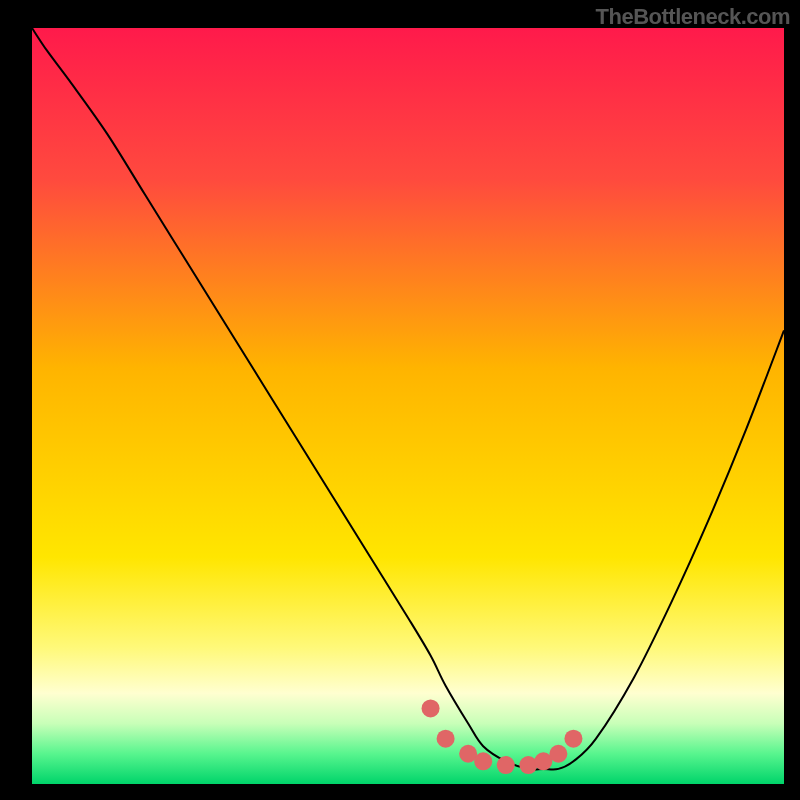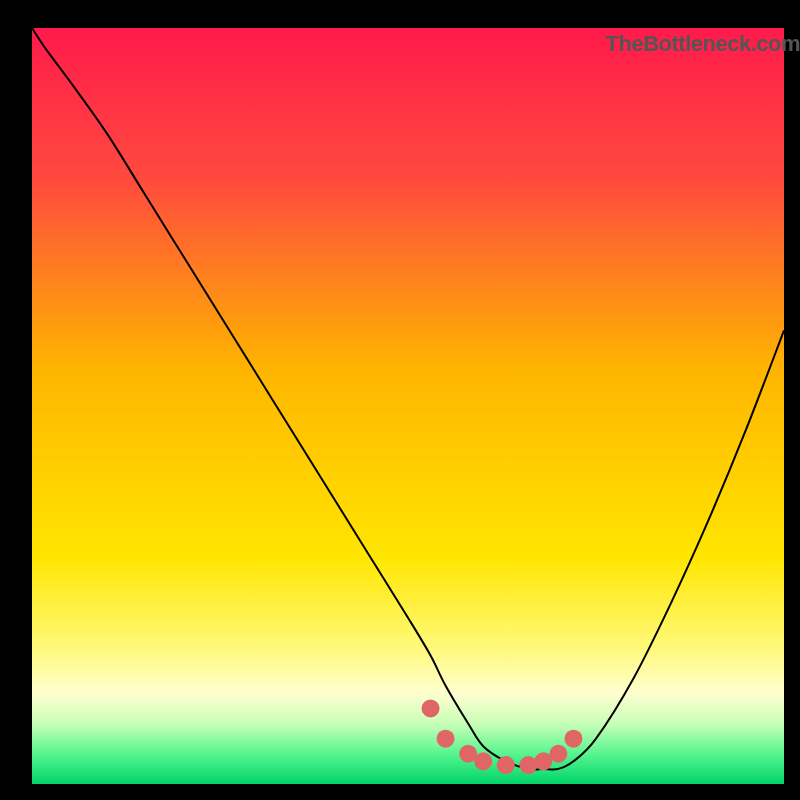--- a/index.html
+++ b/index.html
@@ -12,27 +12,26 @@
     overflow: hidden;
   }
   .stage {
     position: relative;
     width: 800px;
     height: 800px;
   }
   .attribution {
     position: absolute;
     top: 4px;
-    right: 0;
+    right: 10px;
     color: #555555;
     font-size: 22px;
     font-weight: bold;
     letter-spacing: -0.5px;
     z-index: 10;
-    margin-top: 27px;
   }
   .plot {
     position: absolute;
     left: 32px;
     top: 28px;
     width: 752px;
     height: 756px;
   }
   svg {
     display: block;

